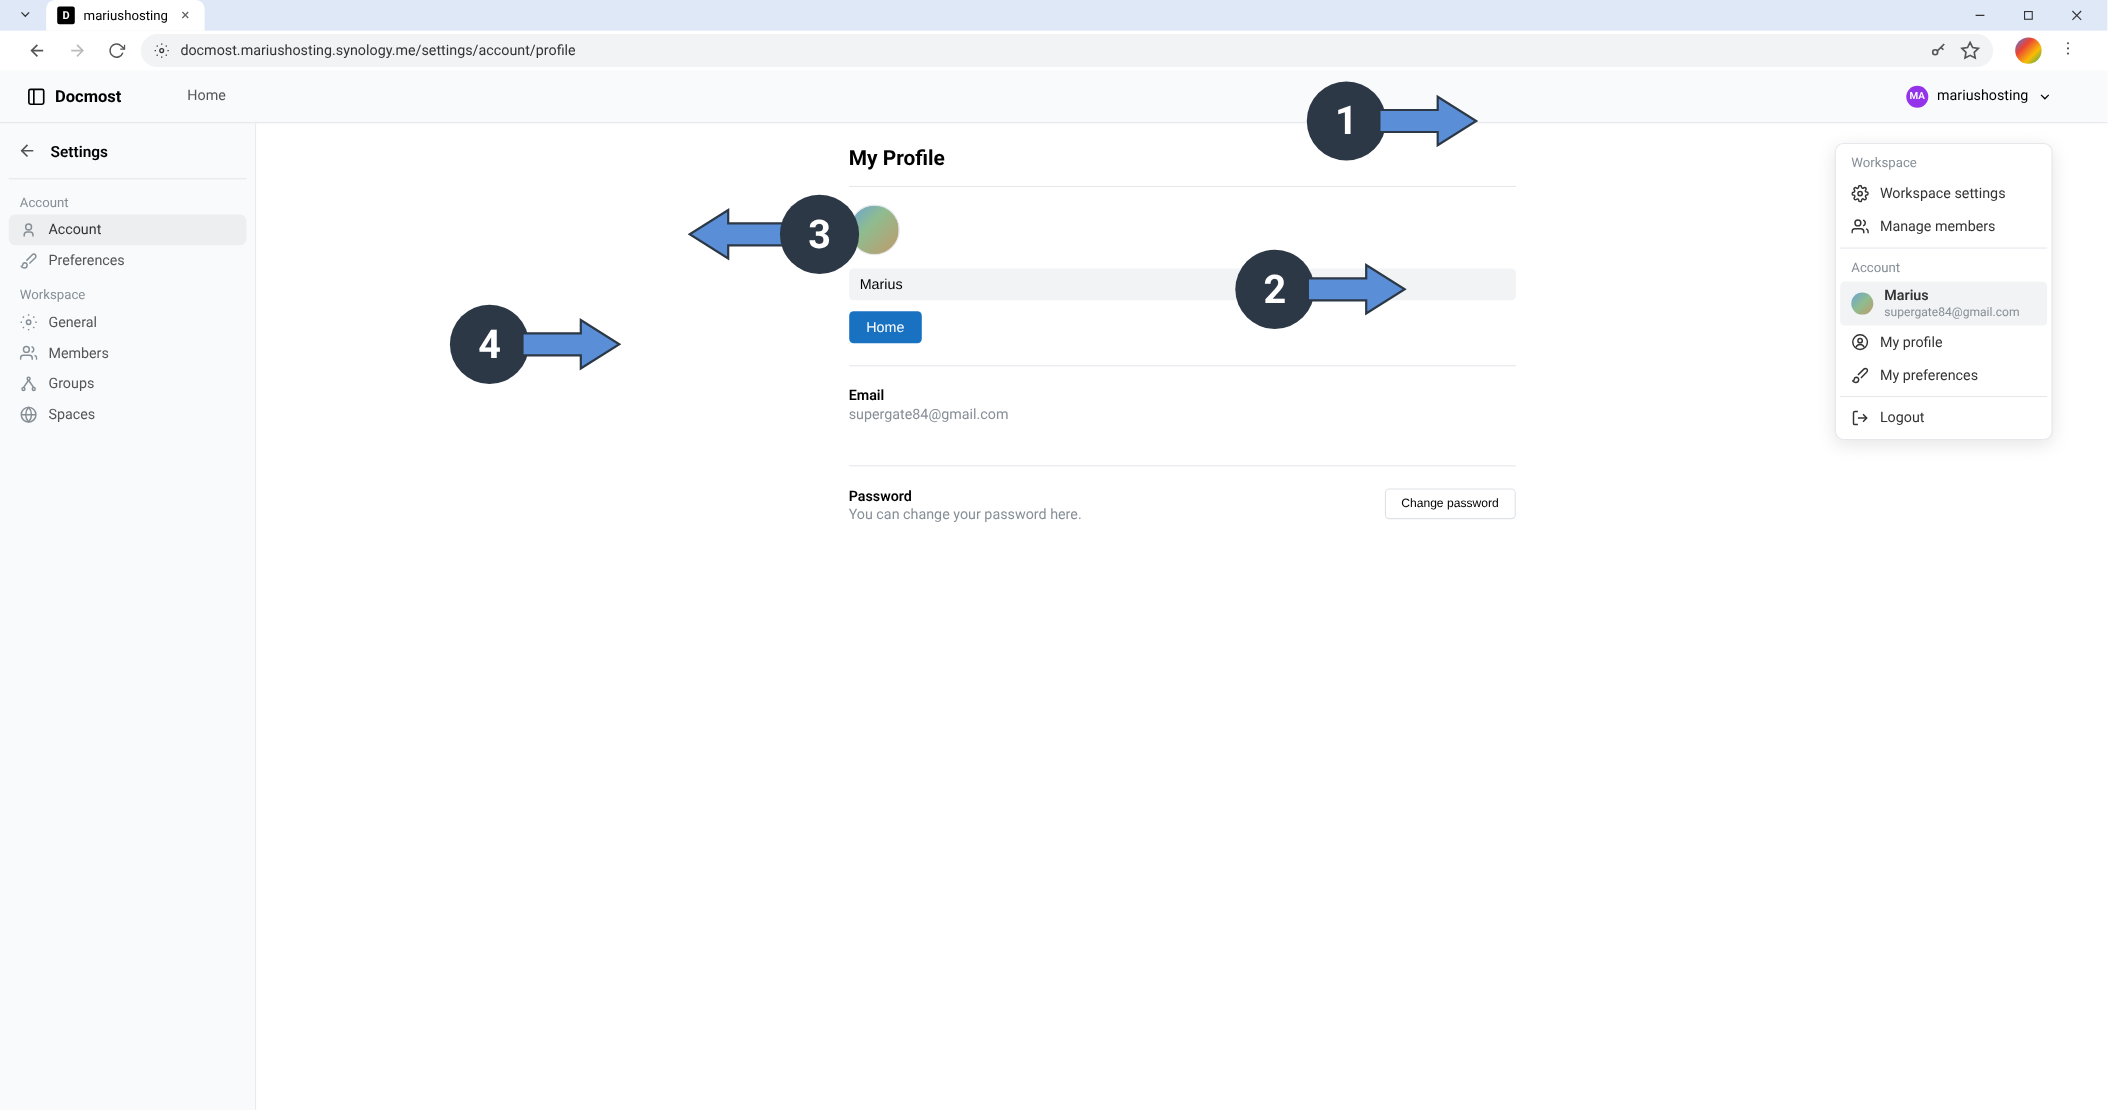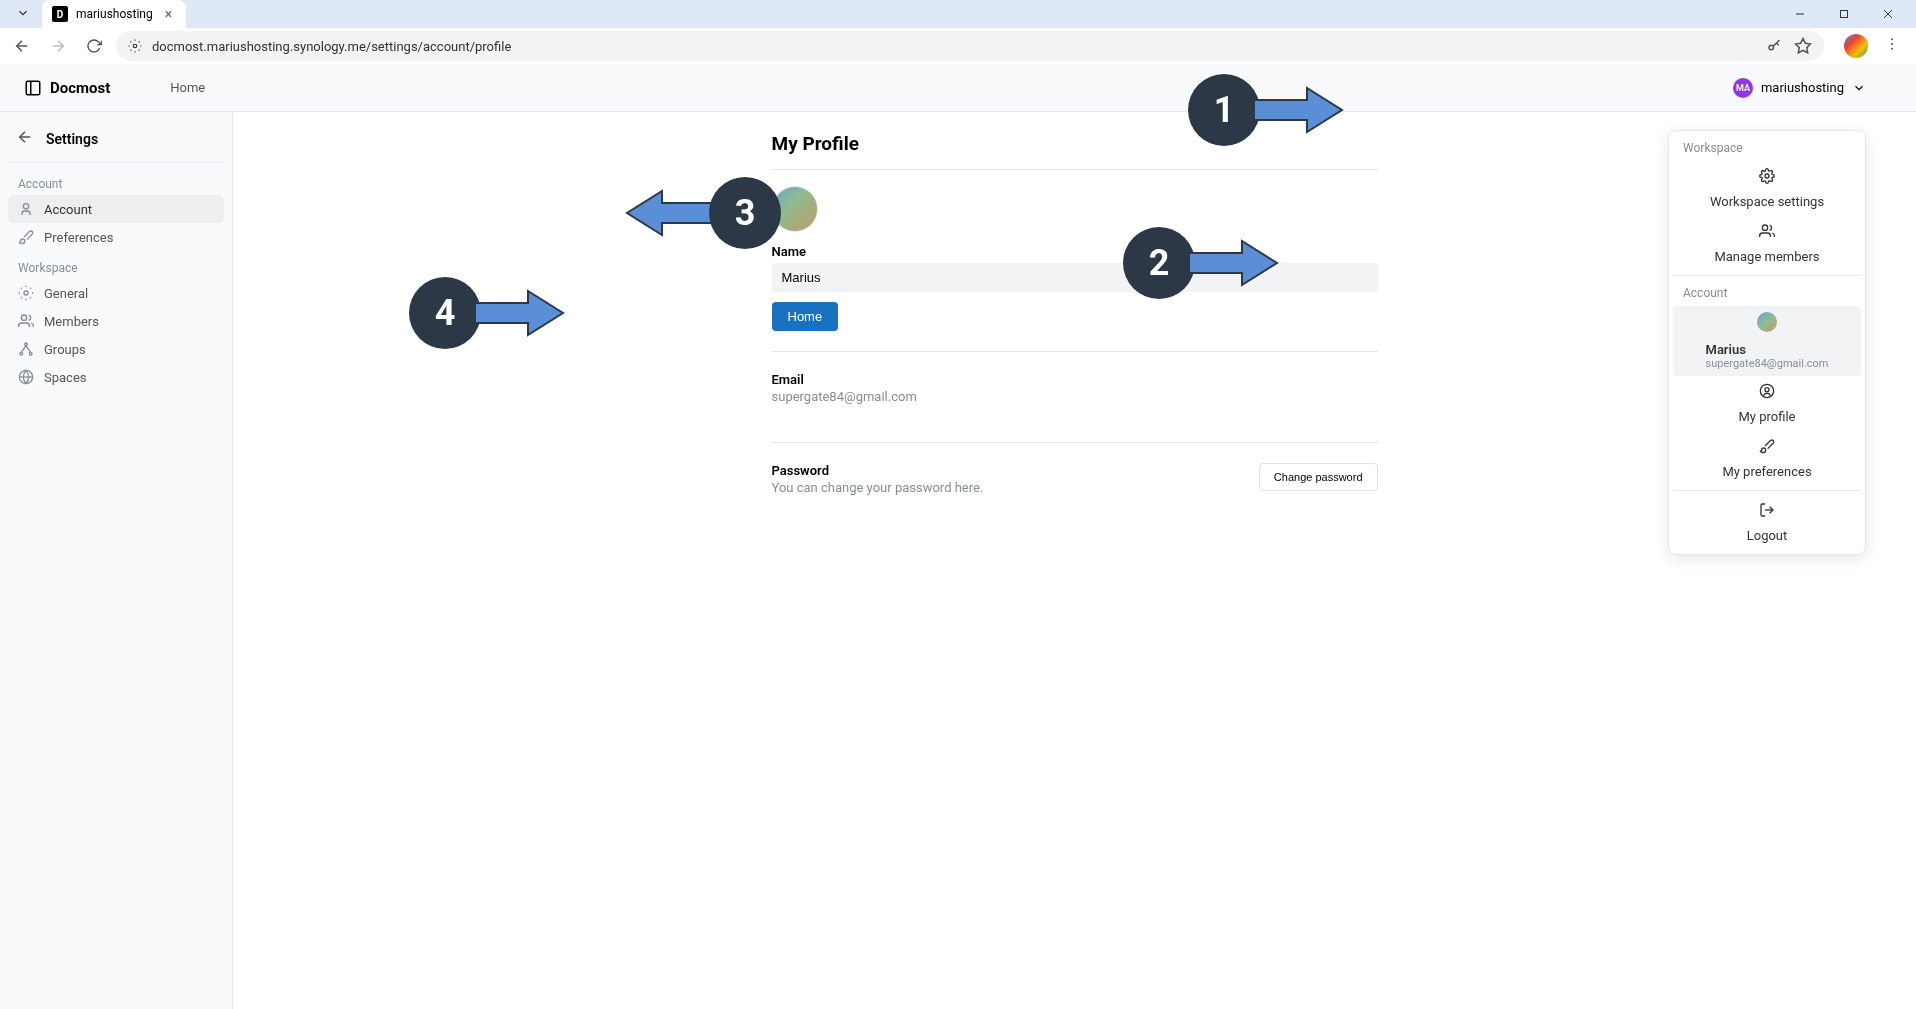--- a/index.html
+++ b/index.html
@@ -72,21 +72,21 @@
       justify-content: center;
       color: #333;
       cursor: pointer;
     }
     
     .browser-toolbar {
       height: 36px;
       background: #fff;
       display: flex;
       align-items: center;
-      padding: 0 8px;
+      padding: 0 20px;
       gap: 8px;
     }
     .nav-btn {
       width: 28px;
       height: 28px;
       display: flex;
       align-items: center;
       justify-content: center;
       color: #555;
       cursor: pointer;
@@ -190,21 +190,20 @@
       padding: 6px 10px;
     }
     .dropdown-item {
       display: flex;
       align-items: center;
       padding: 7px 10px;
       gap: 10px;
       color: #333;
       cursor: pointer;
       border-radius: 4px;
-      flex-direction: column;
     }
     .dropdown-item.selected {
       background: #f1f3f4;
     }
     .dropdown-divider {
       height: 1px;
       background: #e5e7eb;
       margin: 4px 0;
     }
     .dropdown-user {
@@ -610,21 +609,20 @@
           <path d="M12 2a15.3 15.3 0 0 1 4 10 15.3 15.3 0 0 1-4 10 15.3 15.3 0 0 1-4-10 15.3 15.3 0 0 1 4-10z"></path>
         </svg>
       <span>Spaces</span>
     </div>
   </div>
 
   <div class="main-content">
     <div class="profile-container">
       <h1 class="page-title">My Profile</h1>
       <div class="avatar-large"></div>
-      <div class="field-label">Name</div>
       <input class="text-input" type="text" value="Marius" style="">
       <button class="save-btn">Home</button>
       
       <div class="section-divider">
         <div class="section-label">Email</div>
         <div class="section-subtext">supergate84@gmail.com</div>
       </div>
       
       <div class="section-divider password-section" style="margin-top: 38px;">
         <div>

